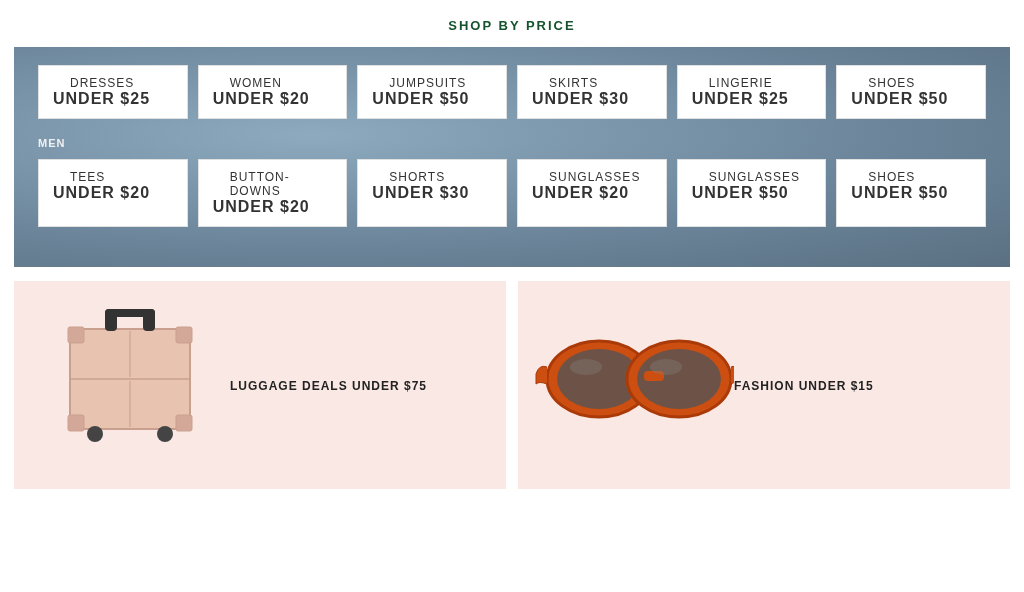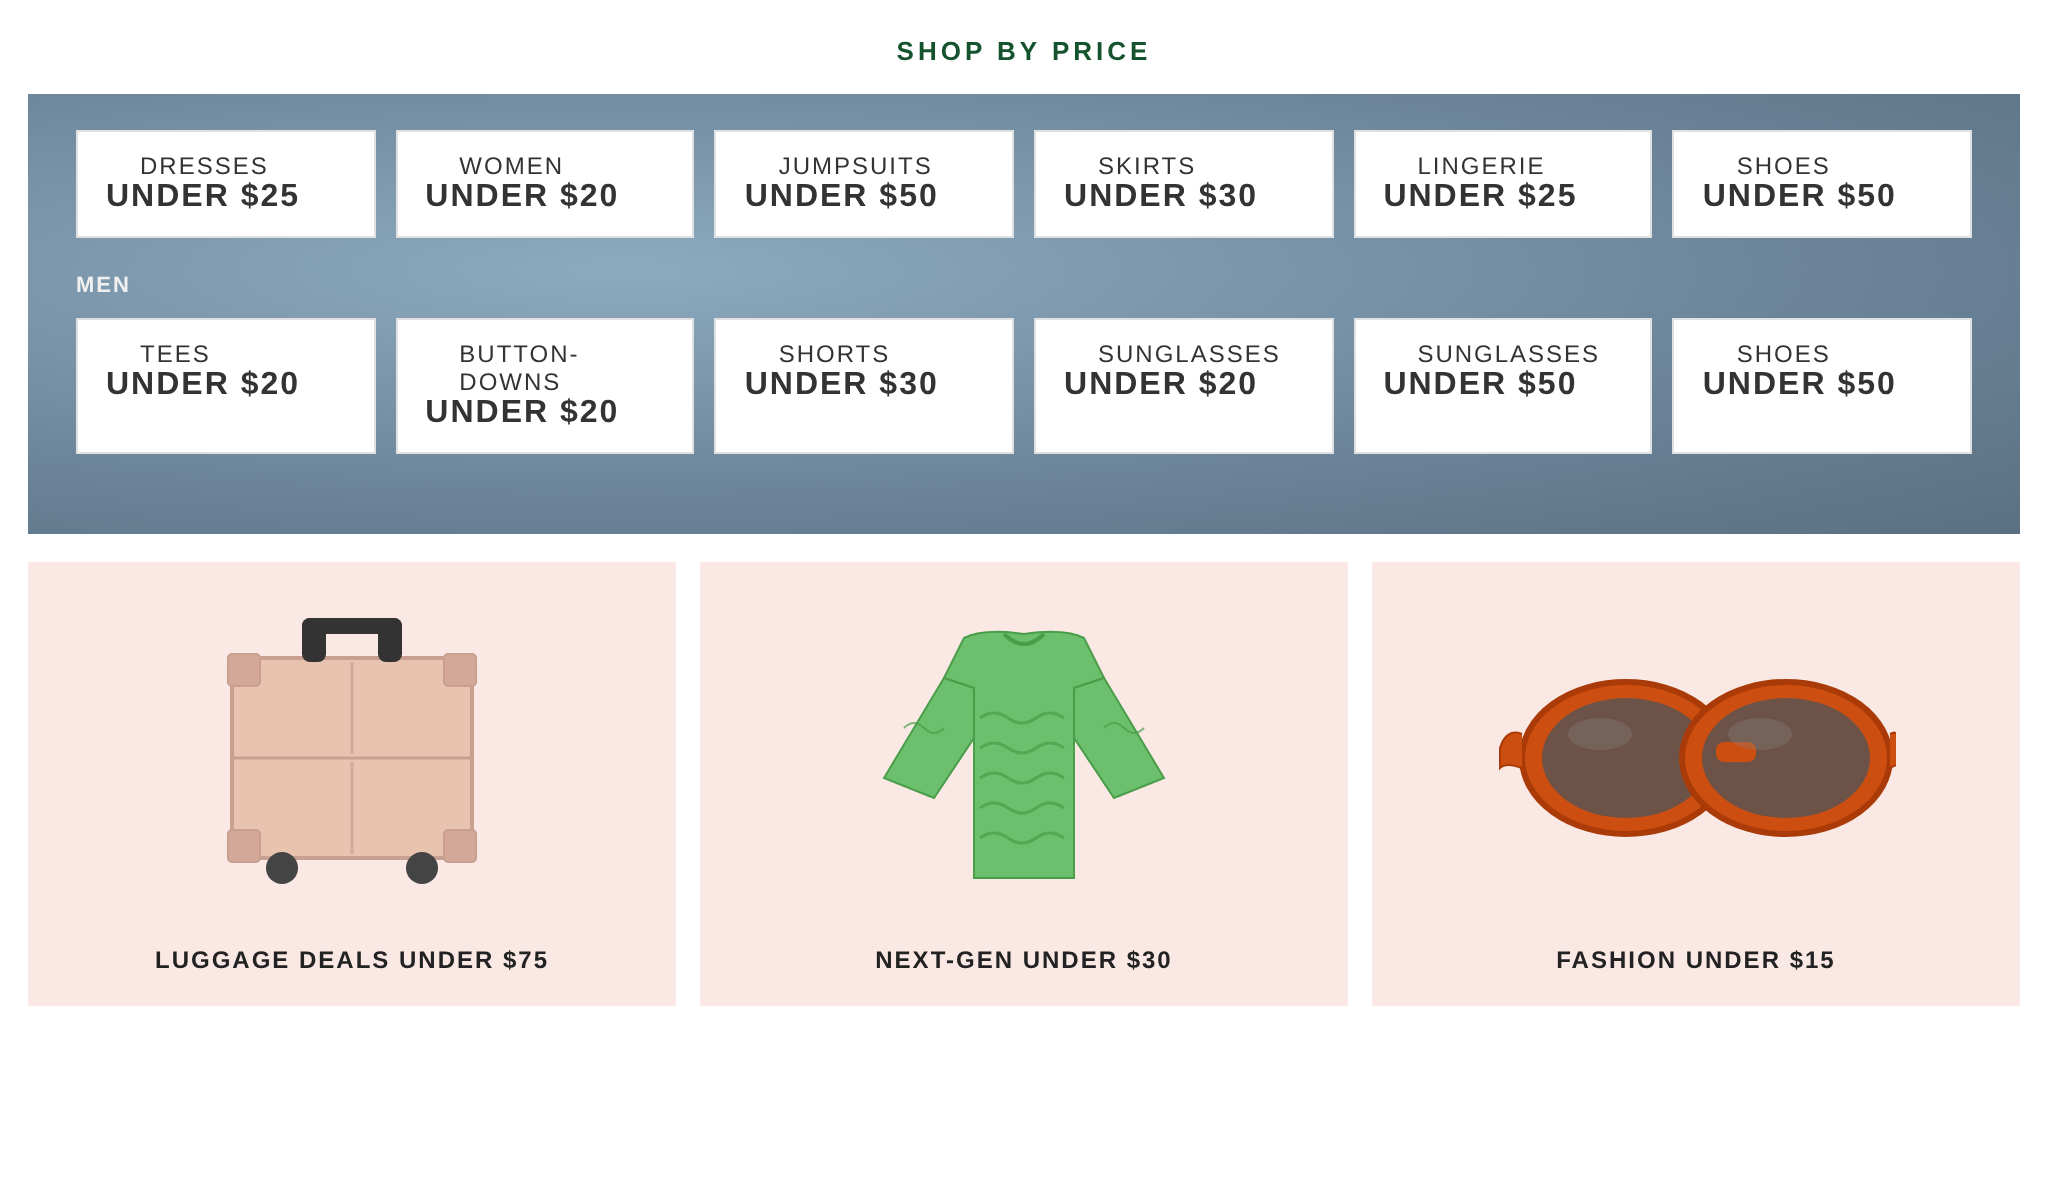--- a/index.html
+++ b/index.html
@@ -77,21 +77,21 @@
       display: flex;
       gap: 0;
       margin: 14px 14px 0 14px;
     }
 
     .product-tile {
       flex: 1;
       background: #f9e8e4;
       margin: 0 6px;
       display: flex;
-      flex-direction: column;
+      flex-direction: row;
       align-items: center;
       padding: 18px 16px 16px 16px;
       cursor: pointer;
     }
 
     .product-tile:first-child { margin-left: 0; }
     .product-tile:last-child { margin-right: 0; }
 
     .product-tile-image {
       width: 200px;
@@ -207,44 +207,20 @@
         <circle cx="55" cy="135" r="8" fill="#444"></circle>
         <circle cx="125" cy="135" r="8" fill="#444"></circle>
 
         <line x1="90" y1="32" x2="90" y2="78" stroke="#d4a898" stroke-width="1.5"></line>
         <line x1="90" y1="82" x2="90" y2="128" stroke="#d4a898" stroke-width="1.5"></line>
       </svg>
     </div>
     <div class="product-tile-label">LUGGAGE DEALS UNDER $75</div>
   </div>
 
-  <div class="product-tile">
-    <div class="product-tile-image">
-      <svg viewBox="0 0 180 160" class="shirt-svg" xmlns="http://www.w3.org/2000/svg">
-
-        <path d="M60,20 Q70,15 90,18 Q110,15 120,20 L130,40 L115,45 L115,140 L65,140 L65,45 L50,40 Z" fill="#6cbf6c" stroke="#4a9e4a" stroke-width="1"></path>
-
-        <path d="M65,45 L50,40 L20,90 L45,100 L65,70 Z" fill="#6cbf6c" stroke="#4a9e4a" stroke-width="1"></path>
-
-        <path d="M115,45 L130,40 L160,90 L135,100 L115,70 Z" fill="#6cbf6c" stroke="#4a9e4a" stroke-width="1"></path>
-
-        <path d="M80,18 Q90,28 100,18" fill="none" stroke="#4a9e4a" stroke-width="2"></path>
-
-        <path d="M68,60 Q75,55 82,60 Q89,65 96,60 Q103,55 110,60" fill="none" stroke="#4a9e4a" stroke-width="1.5" opacity="0.7"></path>
-        <path d="M68,75 Q75,70 82,75 Q89,80 96,75 Q103,70 110,75" fill="none" stroke="#4a9e4a" stroke-width="1.5" opacity="0.7"></path>
-        <path d="M68,90 Q75,85 82,90 Q89,95 96,90 Q103,85 110,90" fill="none" stroke="#4a9e4a" stroke-width="1.5" opacity="0.7"></path>
-        <path d="M68,105 Q75,100 82,105 Q89,110 96,105 Q103,100 110,105" fill="none" stroke="#4a9e4a" stroke-width="1.5" opacity="0.7"></path>
-        <path d="M68,120 Q75,115 82,120 Q89,125 96,120 Q103,115 110,120" fill="none" stroke="#4a9e4a" stroke-width="1.5" opacity="0.7"></path>
-
-        <path d="M30,65 Q35,60 40,65 Q45,70 50,65" fill="none" stroke="#4a9e4a" stroke-width="1" opacity="0.7"></path>
-        <path d="M130,65 Q135,60 140,65 Q145,70 150,65" fill="none" stroke="#4a9e4a" stroke-width="1" opacity="0.7"></path>
-      </svg>
-    </div>
-    <div class="product-tile-label">NEXT-GEN UNDER $30</div>
-  </div>
 
   <div class="product-tile">
     <div class="product-tile-image">
       <svg viewBox="0 0 200 140" class="sunglasses-svg" xmlns="http://www.w3.org/2000/svg">
 
         <ellipse cx="65" cy="70" rx="52" ry="38" fill="#cc4e10" stroke="#aa3a08" stroke-width="3"></ellipse>
         <ellipse cx="65" cy="70" rx="42" ry="30" fill="#555" opacity="0.8"></ellipse>
 
         <ellipse cx="145" cy="70" rx="52" ry="38" fill="#cc4e10" stroke="#aa3a08" stroke-width="3"></ellipse>
         <ellipse cx="145" cy="70" rx="42" ry="30" fill="#555" opacity="0.8"></ellipse>

